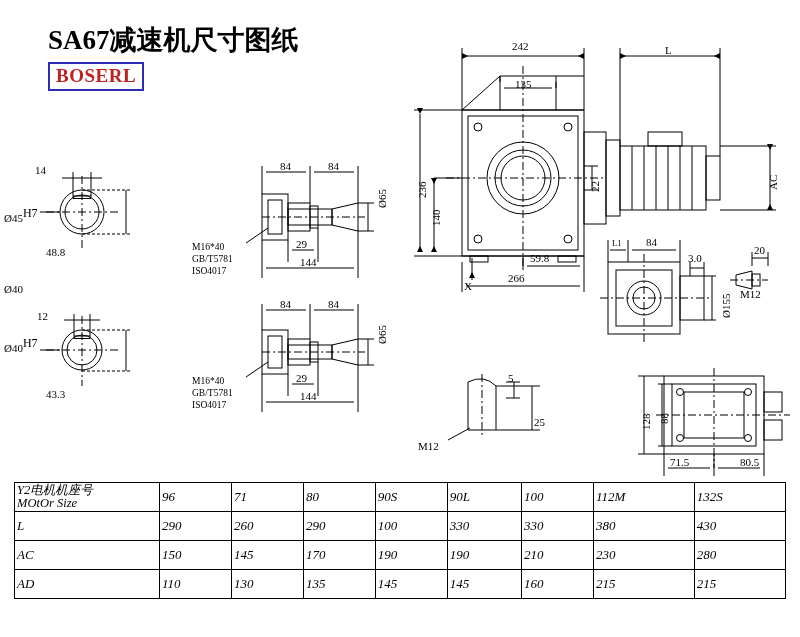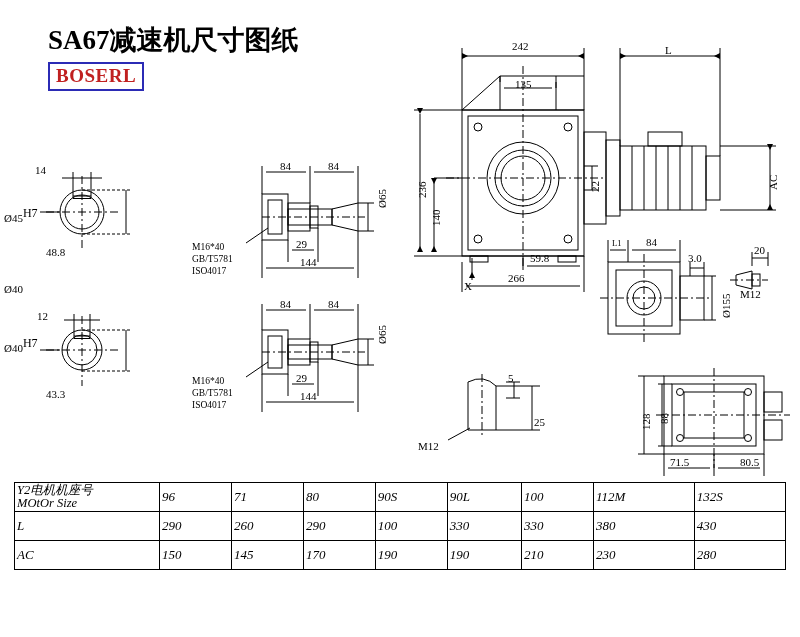--- a/index.html
+++ b/index.html
@@ -393,14 +393,25 @@
       <td class="rowhead">AC</td>
       <td>150</td>
       <td>145</td>
       <td>170</td>
       <td>190</td>
       <td>190</td>
       <td>210</td>
       <td>230</td>
       <td>280</td>
     </tr>
+    <tr>
+      <td class="rowhead">AD</td>
+      <td>110</td>
+      <td>130</td>
+      <td>135</td>
+      <td>145</td>
+      <td>145</td>
+      <td>160</td>
+      <td>215</td>
+      <td>215</td>
+    </tr>
   </tbody>
 </table>
 
 </body></html>

